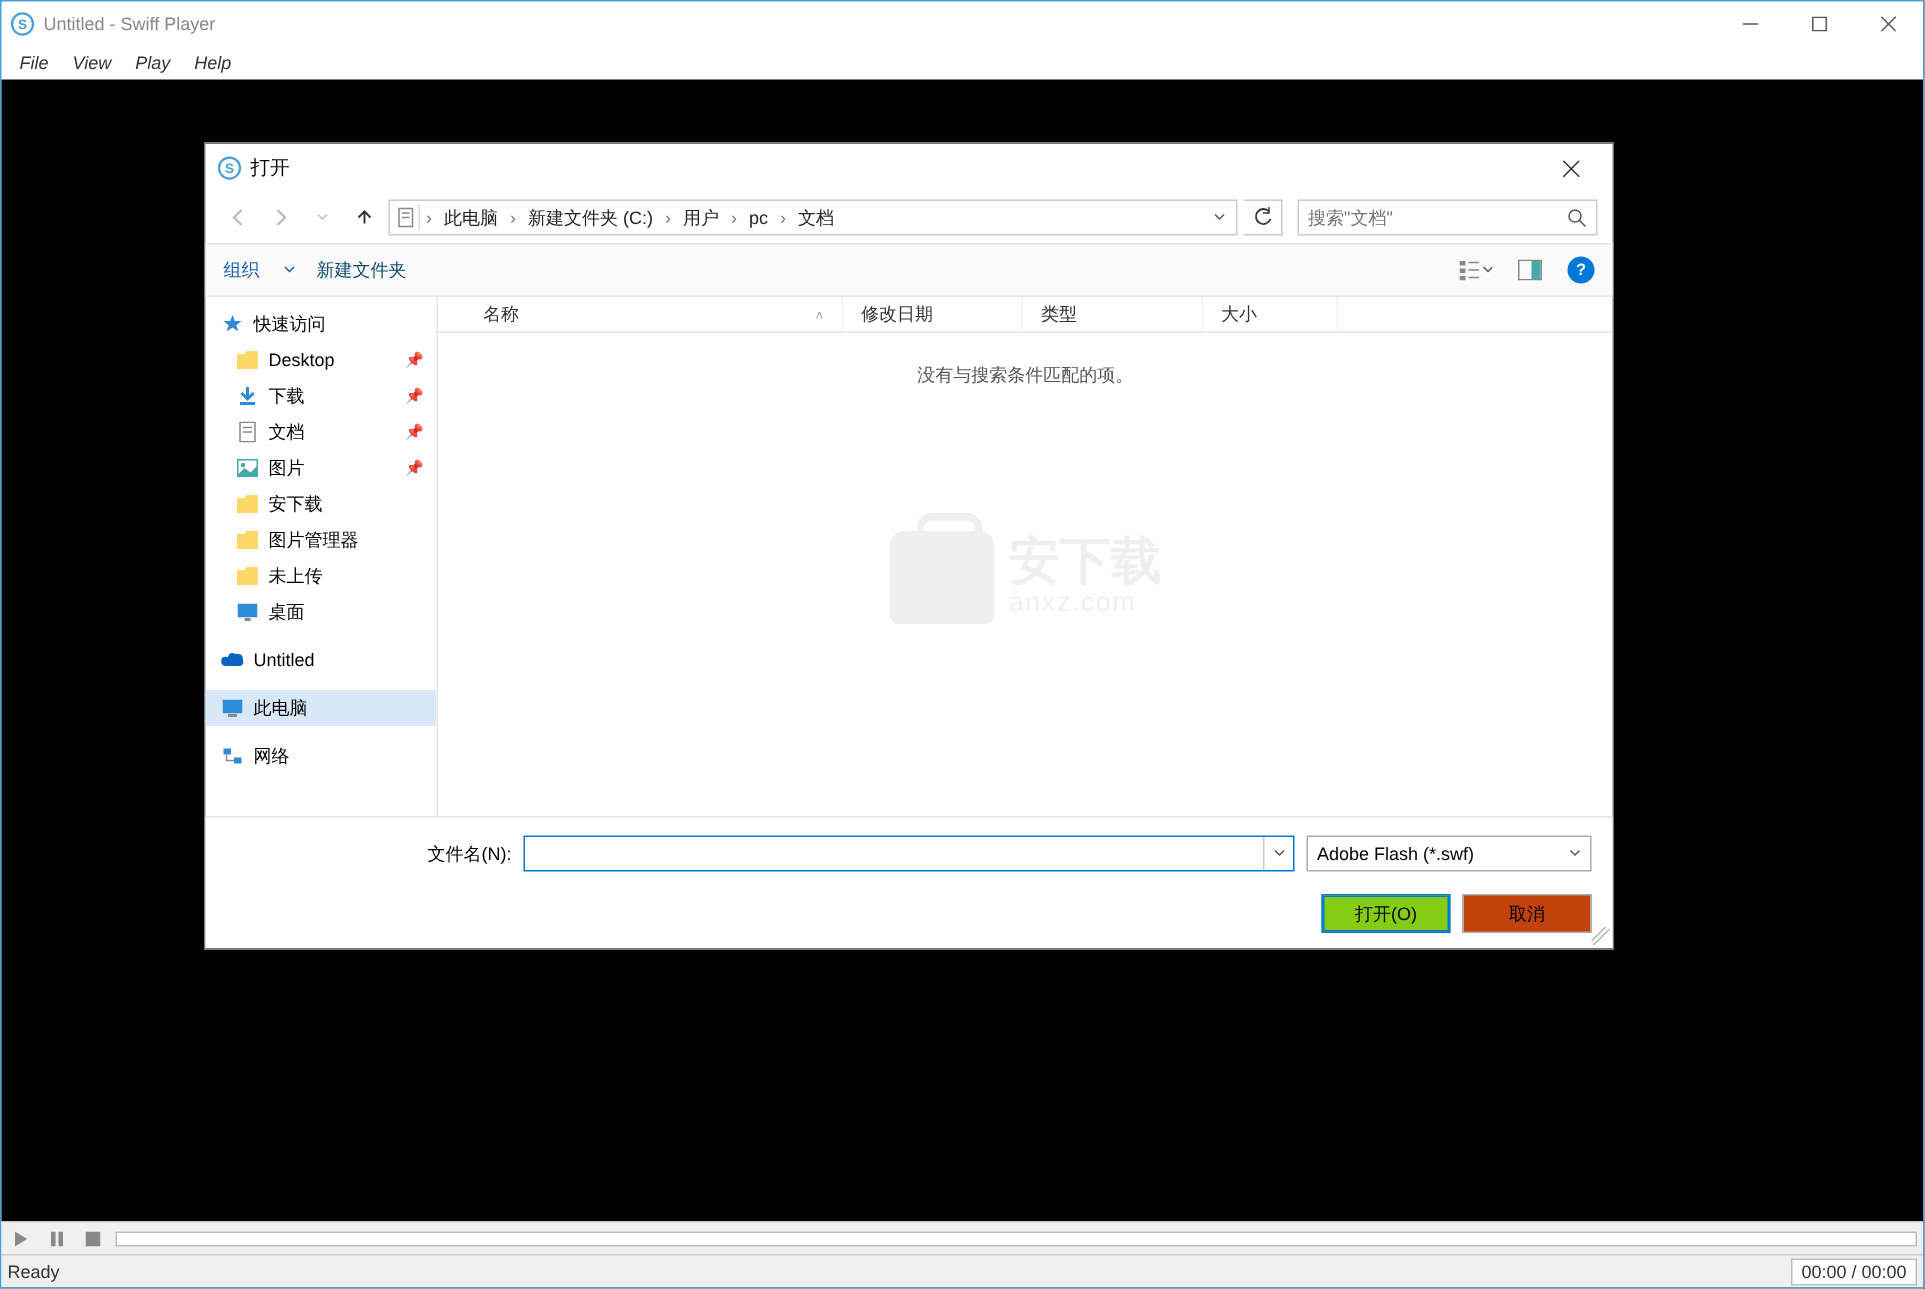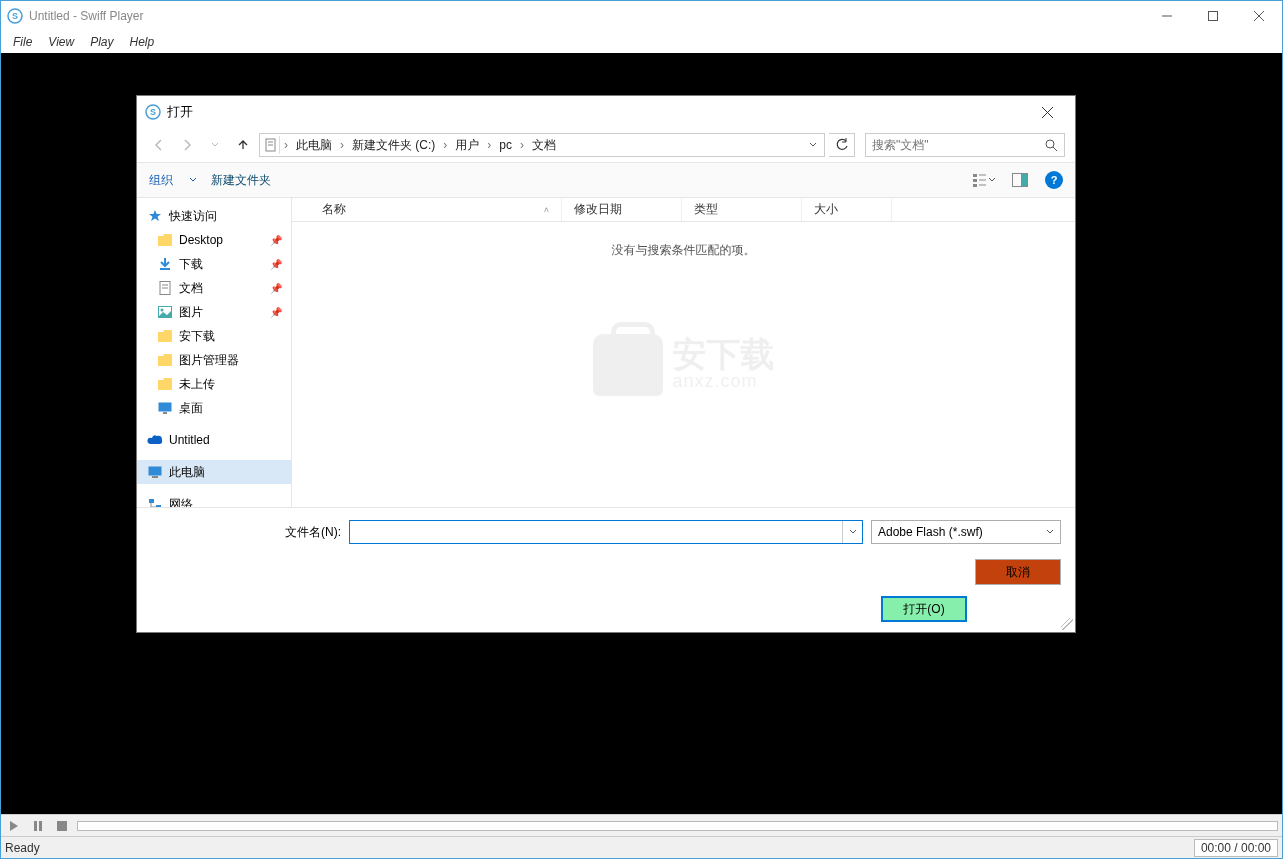--- a/index.html
+++ b/index.html
@@ -79,21 +79,21 @@
 .footer { border-top:1px solid #e6e6e6; padding:12px 14px 10px; display:flex; flex-direction:column; gap:15px; background:#fff;}
 .frow { display:flex; align-items:center; gap:8px; }
 .frow .lbl { width:190px; text-align:right; }
 .fname { flex:1; height:24px; border:1px solid #0078d7; display:flex; align-items:center; }
 .fname input { flex:1; border:none; outline:none; height:100%; padding:0 4px; font-size:12px; }
 .fname .dd { width:20px; display:flex; align-items:center; justify-content:center; color:#555; border-left:1px solid #ccc; height:100%;}
 .ftype { width:190px; height:24px; border:1px solid #adadad; display:flex; align-items:center; padding:0 6px; background:#fff;justify-content:center;}
 .ftype .dd { margin-left:auto; color:#555; }
 .btnrow { display:flex; justify-content:flex-end; gap:8px; }
 .btn { width:86px; height:26px; border:1px solid #adadad; background:#c2410c; display:flex; align-items:center; justify-content:center; }
-.btn.primary { border:1px solid #0078d7; background:#86efac; box-shadow: inset 0 0 0 1px #0078d7; margin-top: 37px; }
+.btn.primary { border:1px solid #0078d7; background:#84cc16; box-shadow: inset 0 0 0 1px #0078d7; }
 .resize-grip{position:absolute; right:2px; bottom:2px; width:12px;height:12px; background:
   linear-gradient(135deg, transparent 6px,#bbb 6px,#bbb 7px,transparent 7px),
   linear-gradient(135deg, transparent 9px,#bbb 9px,#bbb 10px,transparent 10px);}
 
 svg { display:block; }
 </style>
 </head>
 <body>
 
 <div class="app">

